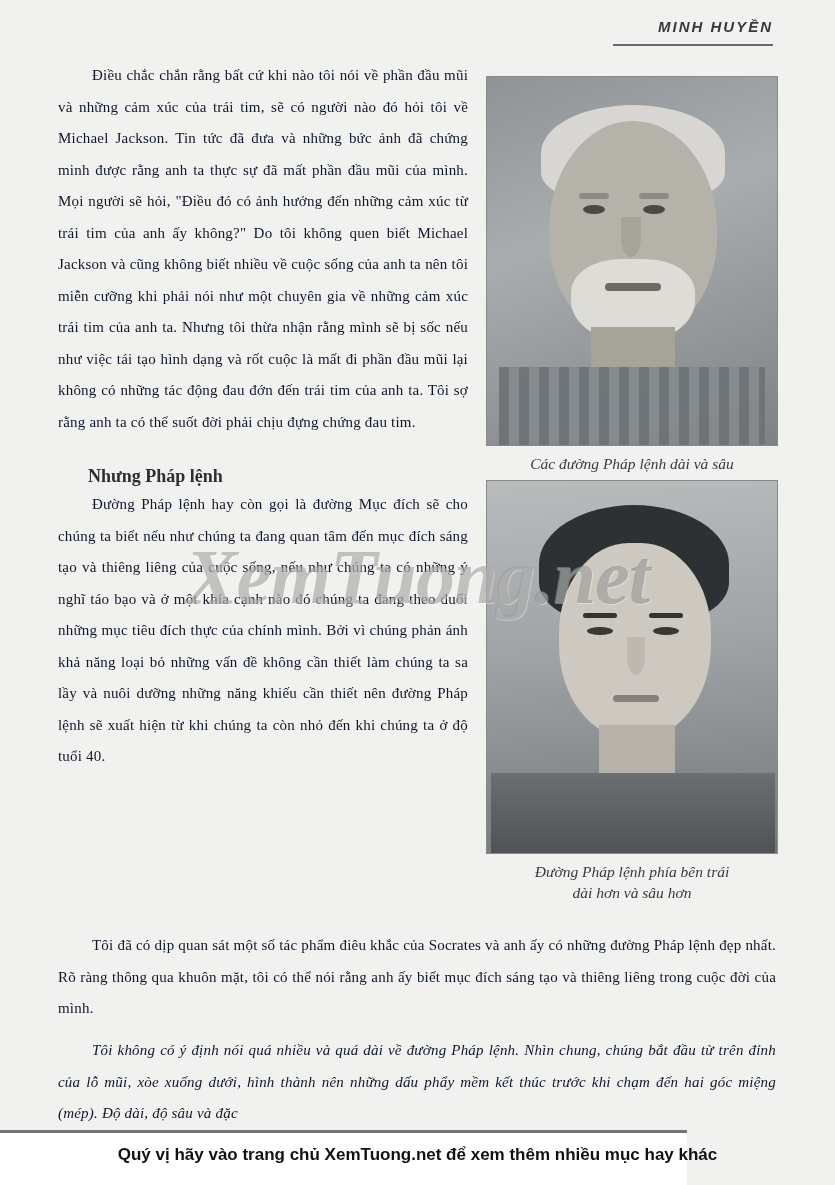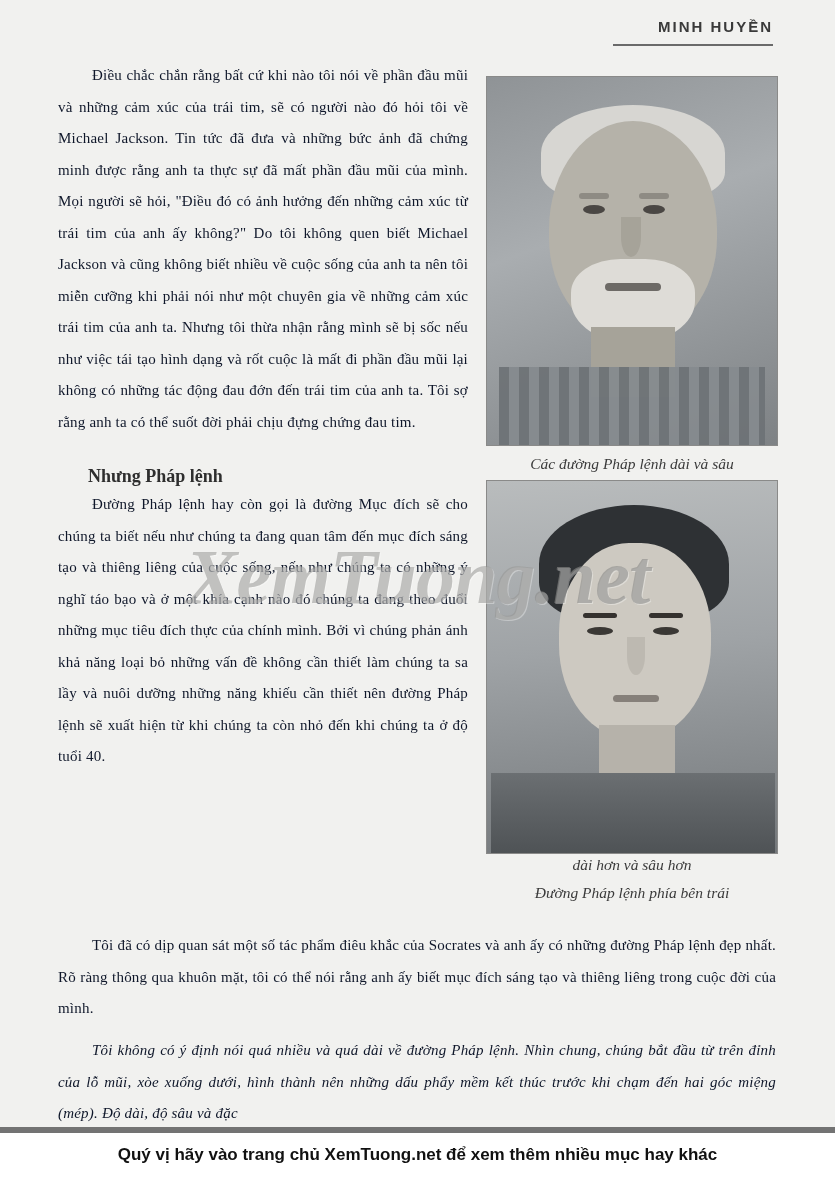--- a/index.html
+++ b/index.html
@@ -22,20 +22,21 @@
     height: 1185px;
     background: #f1f1ef;
   }
   
   .header {
     position: absolute;
     left: 0;
     top: 18px;
     width: 835px;
     height: 34px;
+    font-style: italic;
   }
   .header-title {
     position: absolute;
     right: 62px;
     top: 0;
     font-family: "Liberation Sans", sans-serif;
     font-weight: bold;
     font-size: 15px;
     letter-spacing: 2px;
     color: #3a3a3a;
@@ -181,24 +182,24 @@
     text-shadow: 1px 1px 0 rgba(255,255,255,0.35);
     margin-top: 12px;
   }
   .wm-accent { color: rgba(140,140,138,0.6); }
 
   
   .footer-bar {
     position: absolute;
     left: 0;
     bottom: 0;
-    width: 835px;
+    width: 687px;
     height: 52px;
     background: #ffffff;
-    border-top: 6px solid #737373;
+    border-top: 3px solid #737373;
   }
   .footer-text {
     position: absolute;
     left: 0;
     top: 12px;
     width: 835px;
     text-align: center;
     font-family: "Liberation Sans", sans-serif;
     font-size: 17px;
     font-weight: bold;
@@ -258,22 +259,22 @@
         <div id="p2-brow-l"></div>
         <div id="p2-brow-r"></div>
         <div id="p2-eye-l"></div>
         <div id="p2-eye-r"></div>
         <div id="p2-nose"></div>
         <div id="p2-mouth"></div>
         <div id="p2-neck"></div>
         <div id="p2-shirt"></div>
       </div>
     </div>
+    <div class="caption">Đường Pháp lệnh phía bên trái</div>
     <div class="caption" style="margin-top:0">dài hơn và sâu hơn</div>
-    <div class="caption">Đường Pháp lệnh phía bên trái</div>
   </div>
 
   <div class="watermark">
     <span>XemTuong</span><span class="wm-accent">.net</span>
   </div>
 
   <div class="col-full" id="full1">
     <p class="body indent">Tôi đã có dịp quan sát một số tác phẩm điêu khắc của Socrates và anh ấy có những đường Pháp lệnh đẹp nhất. Rõ ràng thông qua khuôn mặt, tôi có thể nói rằng anh ấy biết mục đích sáng tạo và thiêng liêng trong cuộc đời của mình.</p>
   </div>
   <div class="col-full" id="full2">

